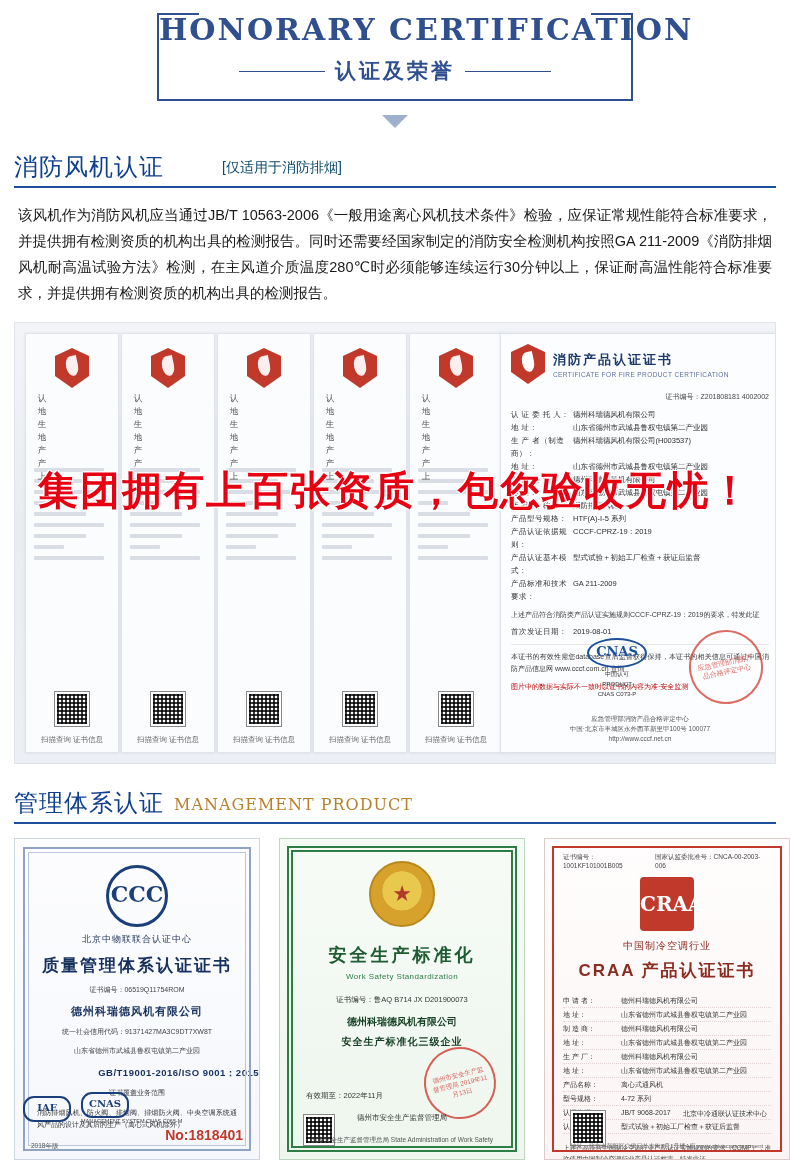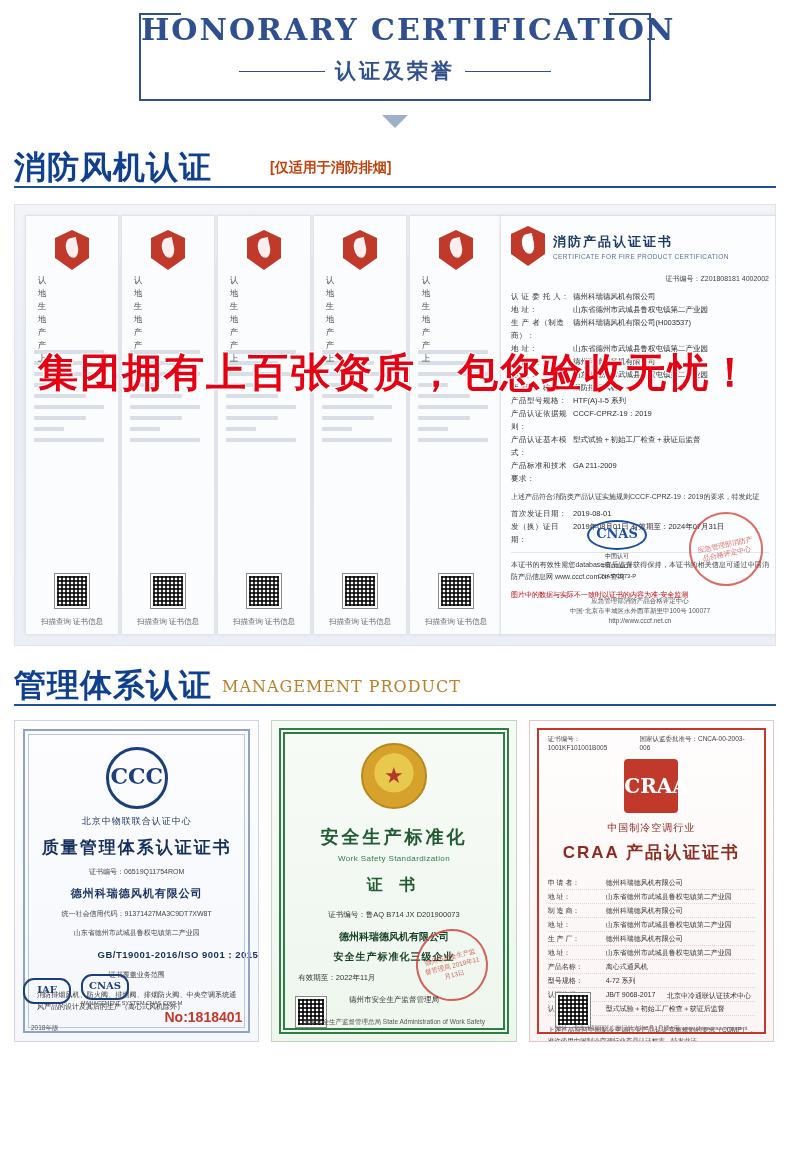--- a/index.html
+++ b/index.html
@@ -13,21 +13,21 @@
   .page{width:790px;position:relative;overflow:hidden;}
 
   
   .banner{
     margin:18px 0 0 0;
     padding:12px 0 0 0;
     text-align:center;
     position:relative;
   }
   .banner-box{
-    width:512px;
+    width:476px;
     margin:0 auto;
     border:2px solid #2f4f8f;
     border-top:none;
     box-sizing:border-box;
     padding:0 0 14px 0;
     position:relative;
   }
   .banner-box:before,
   .banner-box:after{
     content:"";
@@ -77,30 +77,30 @@
   }
 
   
   .sec-title{
     display:flex;
     align-items:flex-end;
     gap:10px;
     margin:26px 0 0 14px;
   }
   .sec-title .cn{
-    font-size:32px;
-    font-weight:bold;
+    font-size:24px;
+    font-weight:normal;
     color:#0f3f8f;
     letter-spacing:1px;
     line-height:26px;
   }
   .sec-title .tag{
     font-size:14px;
-    font-weight:bold;
-    color:#c2410c;
+    font-weight:normal;
+    color:#0c4a6e;
     line-height:22px;
     padding-bottom:2px;
     padding-left:48px;
   }
   .sec-title .en{
     font-family:"DejaVu Serif","Liberation Serif",serif;
     font-size:16px;
     color:#b9802a;
     letter-spacing:1px;
     padding-bottom:2px;
@@ -266,21 +266,21 @@
     letter-spacing:2px;
     color:#e60012;
     text-shadow:1px 1px 0 #fff, -1px -1px 0 #fff, 1px -1px 0 #fff, -1px 1px 0 #fff;
     white-space:nowrap;
   }
 
   
   .ms-row{
     display:flex;
     gap:12px;
-    margin:14px 16px 18px 14px;
+    margin:14px 0 18px 14px;
     justify-content:space-between;
   }
   .ms-cert{
     width:246px;
     height:322px;
     position:relative;
     box-sizing:border-box;
     background:#fff;
     overflow:hidden;
   }
@@ -412,20 +412,21 @@
     </div>
     <div class="banner-arrow"></div>
   </div>
 
   <div class="sec-title">
     <span class="cn">消防风机认证</span>
     <span class="tag">[仅适用于消防排烟]</span>
   </div>
   <div class="sec-underline"></div>
 
+  <div class="para">该风机作为消防风机应当通过JB/T 10563-2006《一般用途离心风机技术条件》检验，应保证常规性能符合标准要求，并提供拥有检测资质的机构出具的检测报告。同时还需要经国家制定的消防安全检测机构按照GA 211-2009《消防排烟风机耐高温试验方法》检测，在主风道介质温度280℃时必须能够连续运行30分钟以上，保证耐高温性能符合标准要求，并提供拥有检测资质的机构出具的检测报告。</div>
 
   <div class="cert-strip">
 
     <div class="mini-cert" style="left:10px">
       <div class="flame"></div>
       <div class="mini-col-cn">认地生地产产上</div>
       <div class="mini-lines" style="margin-top:80px">
         <div class="ln l"></div>
           <div class="ln m"></div>
           <div class="ln l"></div>
@@ -572,24 +573,20 @@
         <div class="bc-row">
             <span class="k">产品标准和技术要求：</span>
             <span class="v">GA 211-2009</span>
           </div>
       </div>
       <div class="bc-note">上述产品符合消防类产品认证实施规则CCCF-CPRZ-19：2019的要求，特发此证</div>
       <div class="bc-rows" style="margin-top:4px">
         <div class="bc-row">
             <span class="k">首次发证日期：</span>
             <span class="v">2019-08-01</span>
-          </div>
-        <div class="bc-row">
-            <span class="k">发（换）证日期：</span>
-            <span class="v">2019年08月01日  有效期至：2024年07月31日</span>
           </div>
       </div>
       <div class="bc-sep"></div>
       <div class="bc-note">本证书的有效性需您database查后监督获得保持，本证书的相关信息可通过中国消防产品信息网 www.cccf.com.cn 查询</div>
       <div class="bc-note bc-red">图片中的数据与实际不一致时以证书的内容为准·安全监测</div>
 
       <div class="cnas">
         <div class="ell">CNAS</div>
         <div class="sub">中国认可</div>
         <div class="sub">PRODUCT</div>
@@ -642,21 +639,20 @@
       </div>
       <div class="num">No:1818401</div>
       <div class="date">2018年版</div>
     </div>
 
     <div class="ms-cert c2">
       <div class="fr"></div>
       <div class="emb"></div>
       <div class="t">安全生产标准化</div>
       <div class="ten">Work Safety Standardization</div>
-      <div class="t2">证  书</div>
       <div class="line">
         <span>证书编号：</span><span>鲁AQ B714 JX D201900073</span>
       </div>
       <div class="company">德州科瑞德风机有限公司</div>
       <div class="grade">安全生产标准化三级企业</div>
       <div class="valid">
         <span>有效期至：</span><span>2022年11月</span>
       </div>
       <div class="stamp">德州市安全生产监督管理局 2019年11月13日</div>
       <div class="issuer">德州市安全生产监督管理局</div>

